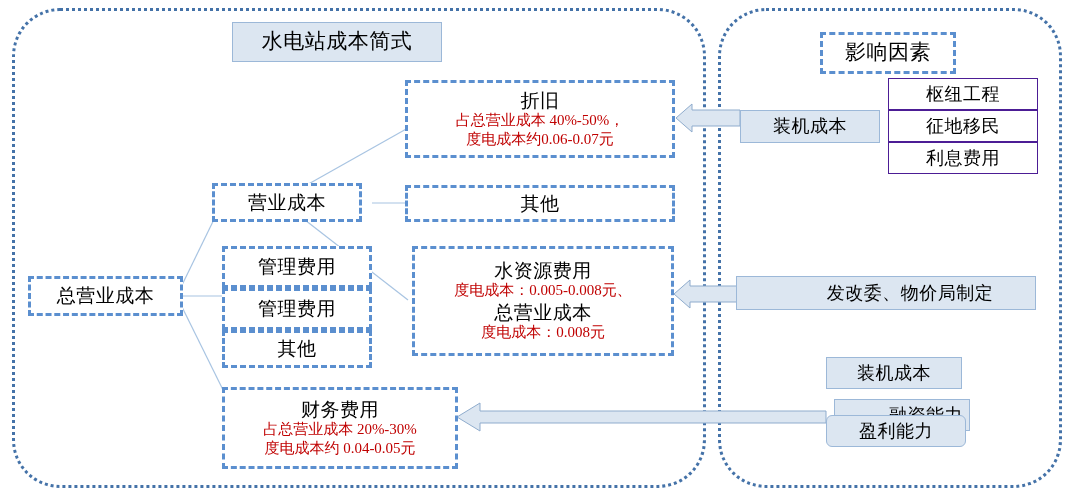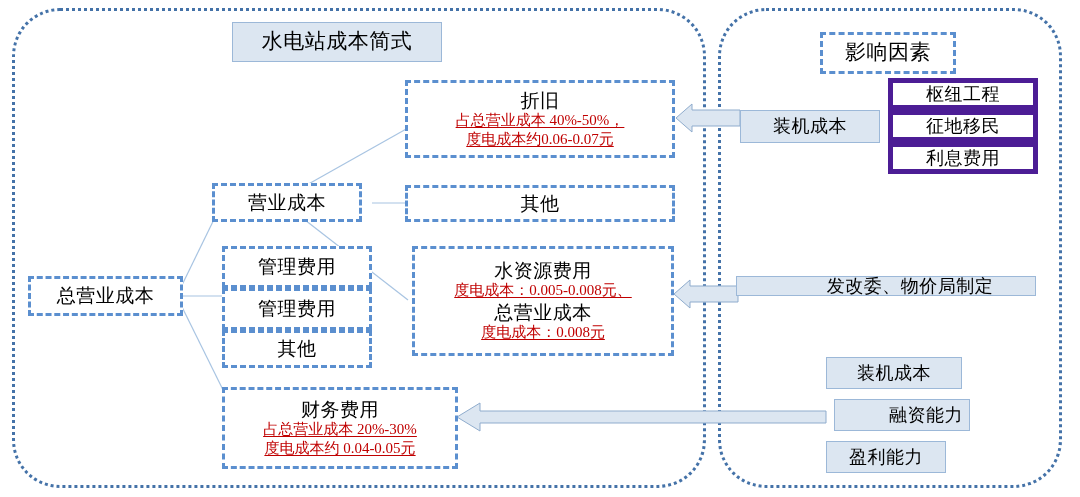--- a/index.html
+++ b/index.html
@@ -7,27 +7,27 @@
        font-family:"Liberation Serif","DejaVu Serif",serif;}
   #stage{position:relative;width:1080px;height:497px;background:#fff;}
 
   
   .panel{position:absolute;border:3px dotted #4472a8;border-radius:48px;box-sizing:border-box;}
 
   
   .bx{position:absolute;box-sizing:border-box;display:flex;flex-direction:column;
       align-items:center;justify-content:center;text-align:left;}
   .dash{border:3px dashed #5b8fcf;background:#ffffff;}
-  .solid-thin{border:5px solid #4c1d95;background:#ffffff;}
+  .solid-thin{border:1px solid #4c1d95;background:#ffffff;}
   .fill{border:1px solid #9cb8d8;background:#dce6f1;}
   .dash-white{border:3px dashed #5b8fcf;background:#ffffff;}
 
   .t-blk{color:#000000;font-size:19px;line-height:1.12;letter-spacing:.5px;}
   .t-blk-sm{color:#000000;font-size:18px;line-height:1.12;letter-spacing:.5px;}
-  .t-red{color:#c00000;font-size:15px;line-height:1.25;text-decoration:underline;
+  .t-red{color:#c00000;font-size:15px;line-height:1.25;
          text-underline-offset:2px;white-space:nowrap;}
 
   
   svg#wires{position:absolute;left:0;top:0;width:1080px;height:497px;pointer-events:none;}
   .lead{stroke:#a8c4e2;stroke-width:1.2;fill:none;}
   .arrow{fill:#dce6f1;stroke:#8faccd;stroke-width:1;}
 </style>
 </head>
 <body>
 
@@ -119,27 +119,27 @@
   <div class="bx solid-thin" style="left:888px;top:78px;width:150px;height:32px;">
     <span class="t-blk-sm">枢纽工程</span>
   </div>
   <div class="bx solid-thin" style="left:888px;top:110px;width:150px;height:32px;">
     <span class="t-blk-sm">征地移民</span>
   </div>
   <div class="bx solid-thin" style="left:888px;top:142px;width:150px;height:32px;">
     <span class="t-blk-sm">利息费用</span>
   </div>
 
-  <div class="bx fill" style="left:736px;top:276px;width:300px;height:20px;padding-left:48px;">
+  <div class="bx fill" style="left:736px;top:276px;width:300px;height:34px;padding-left:48px;">
     <span class="t-blk-sm">发改委、物价局制定</span>
   </div>
 
   <div class="bx fill" style="left:826px;top:357px;width:136px;height:32px;">
     <span class="t-blk-sm">装机成本</span>
   </div>
   <div class="bx fill" style="left:834px;top:399px;width:136px;height:32px;padding-left:48px;">
     <span class="t-blk-sm">融资能力</span>
   </div>
-  <div class="bx fill" style="left:826px;top:441px;width:120px;height:32px;">
+  <div class="bx fill" style="left:826px;top:415px;width:140px;height:32px;border-radius:6px;">
     <span class="t-blk-sm">盈利能力</span>
   </div>
 
 </div>
 
 </body></html>

